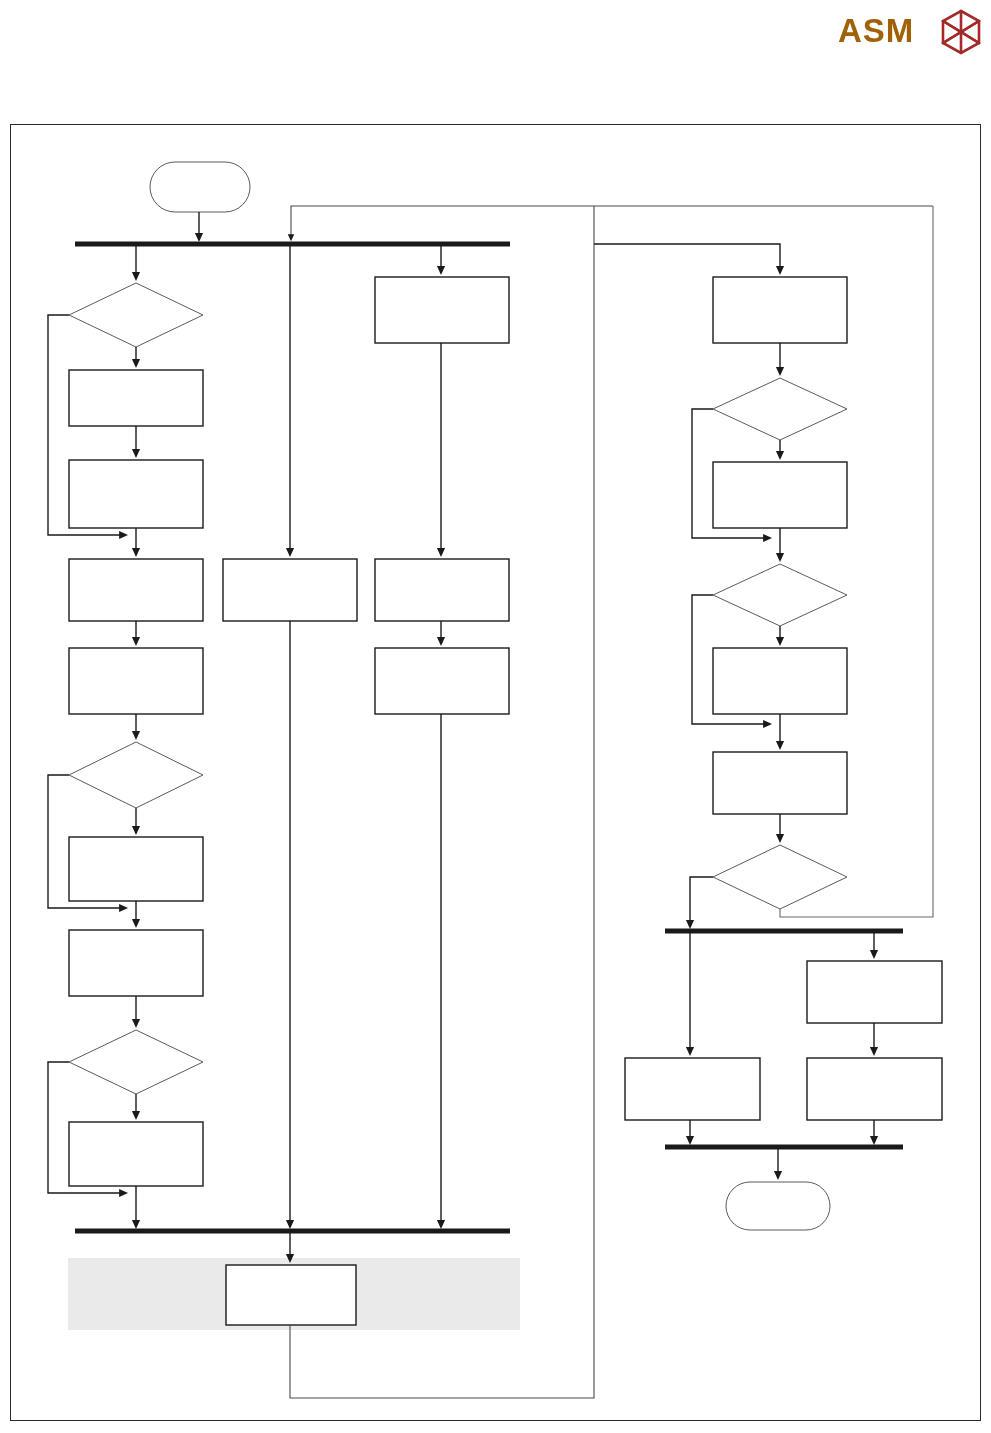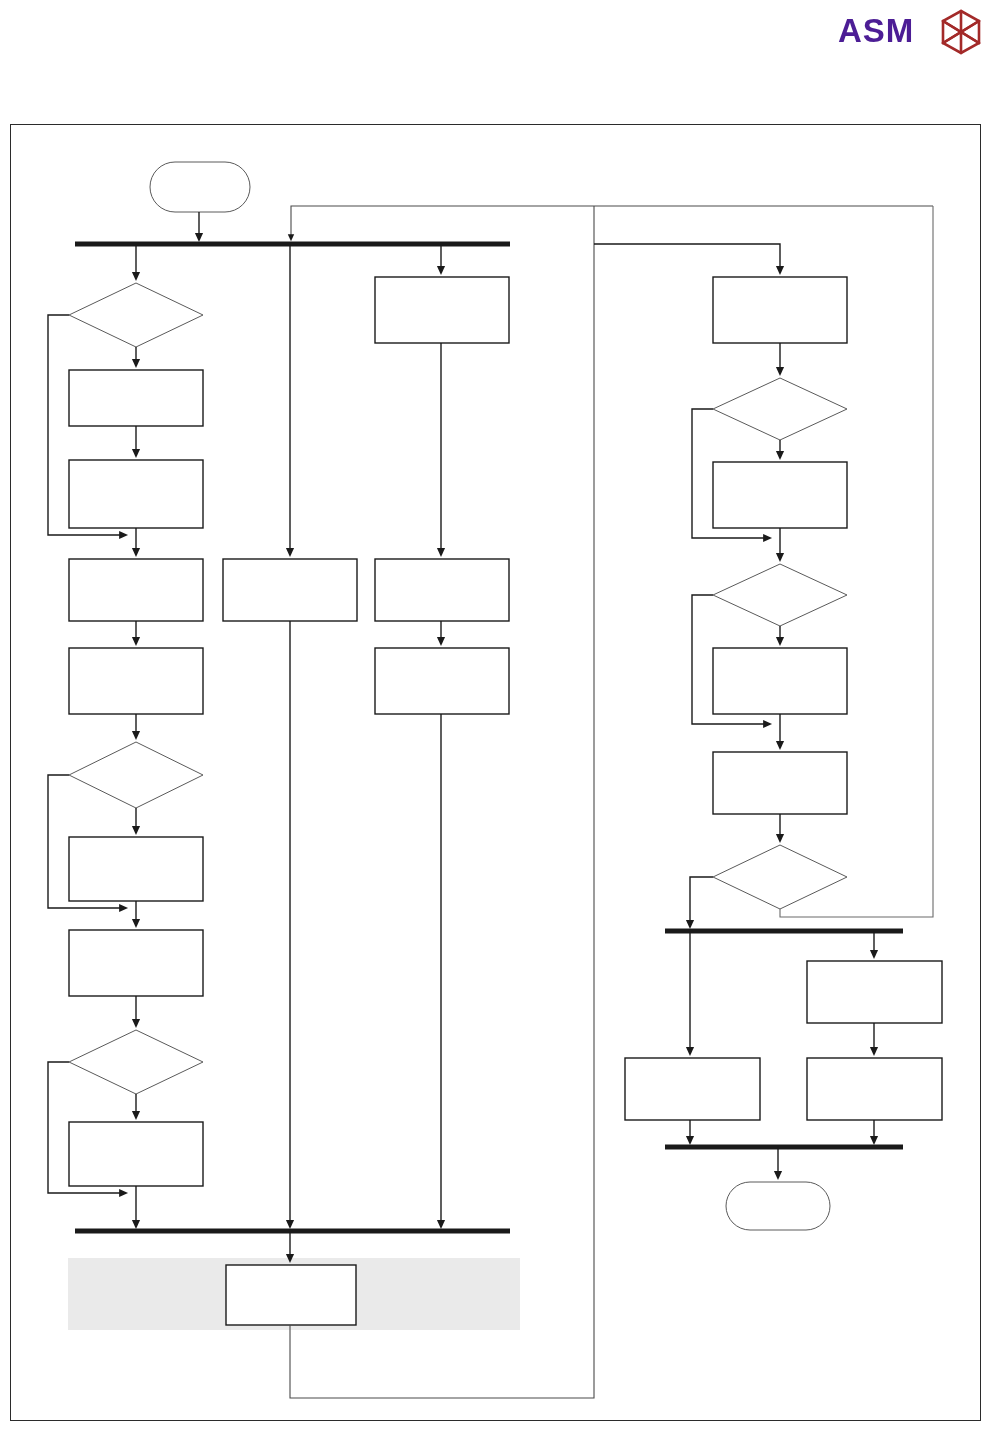--- a/index.html
+++ b/index.html
@@ -2,21 +2,21 @@
 <html><head>
 <meta charset="utf-8">
 <style>
   html,body{margin:0;padding:0;background:#ffffff;}
   body{font-family:"Liberation Sans",sans-serif;}
   #page{position:relative;width:991px;height:1433px;overflow:hidden;background:#fff;}
 
   
   #header{position:absolute;left:0;top:0;width:991px;height:70px;}
   #asm-wordmark{position:absolute;left:838px;top:14px;font-size:33px;font-weight:700;
-    letter-spacing:1px;color:#4c1d95;line-height:1;font-family:"Liberation Sans",sans-serif;}
+    letter-spacing:1px;color:#a16207;line-height:1;font-family:"Liberation Sans",sans-serif;}
   #asm-mark{position:absolute;left:938px;top:8px;width:46px;height:48px;}
 
   
   #frame{position:absolute;left:10px;top:124px;width:971px;height:1297px;
     border:1px solid #2b2b2b;box-sizing:border-box;background:#fff;}
 
   
   #canvas{position:absolute;left:0;top:0;width:991px;height:1433px;}
   #canvas svg{position:absolute;left:0;top:0;width:991px;height:1433px;}
 </style>

